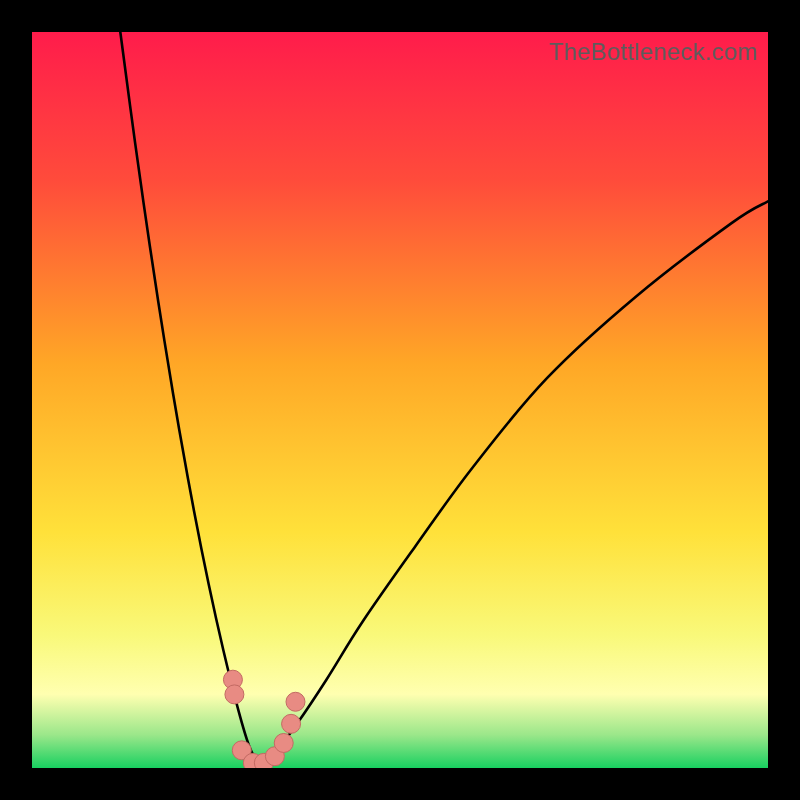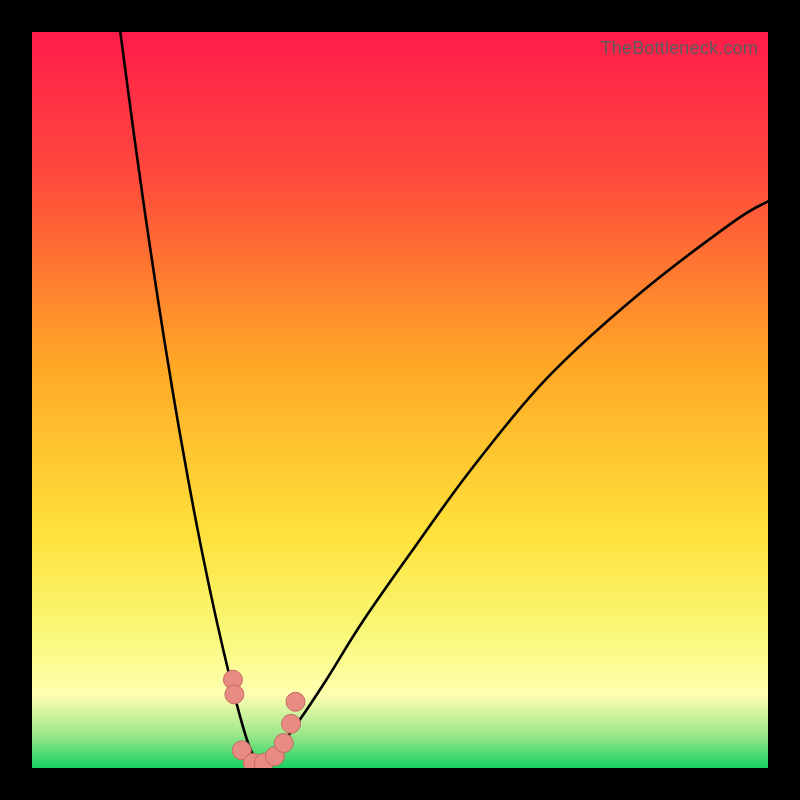--- a/index.html
+++ b/index.html
@@ -27,21 +27,21 @@
   }
   .gradient-bg {
     position: absolute;
     left: 0; top: 0; right: 0; bottom: 0;
   }
   .watermark {
     position: absolute;
     top: 6px;
     right: 10px;
     color: #5c5c5c;
-    font-size: 18px;
+    font-size: 24px;
     font-weight: 500;
     letter-spacing: 0.2px;
   }
   svg.curve {
     position: absolute;
     left: 0; top: 0;
     width: 736px;
     height: 736px;
     overflow: visible;
   }

